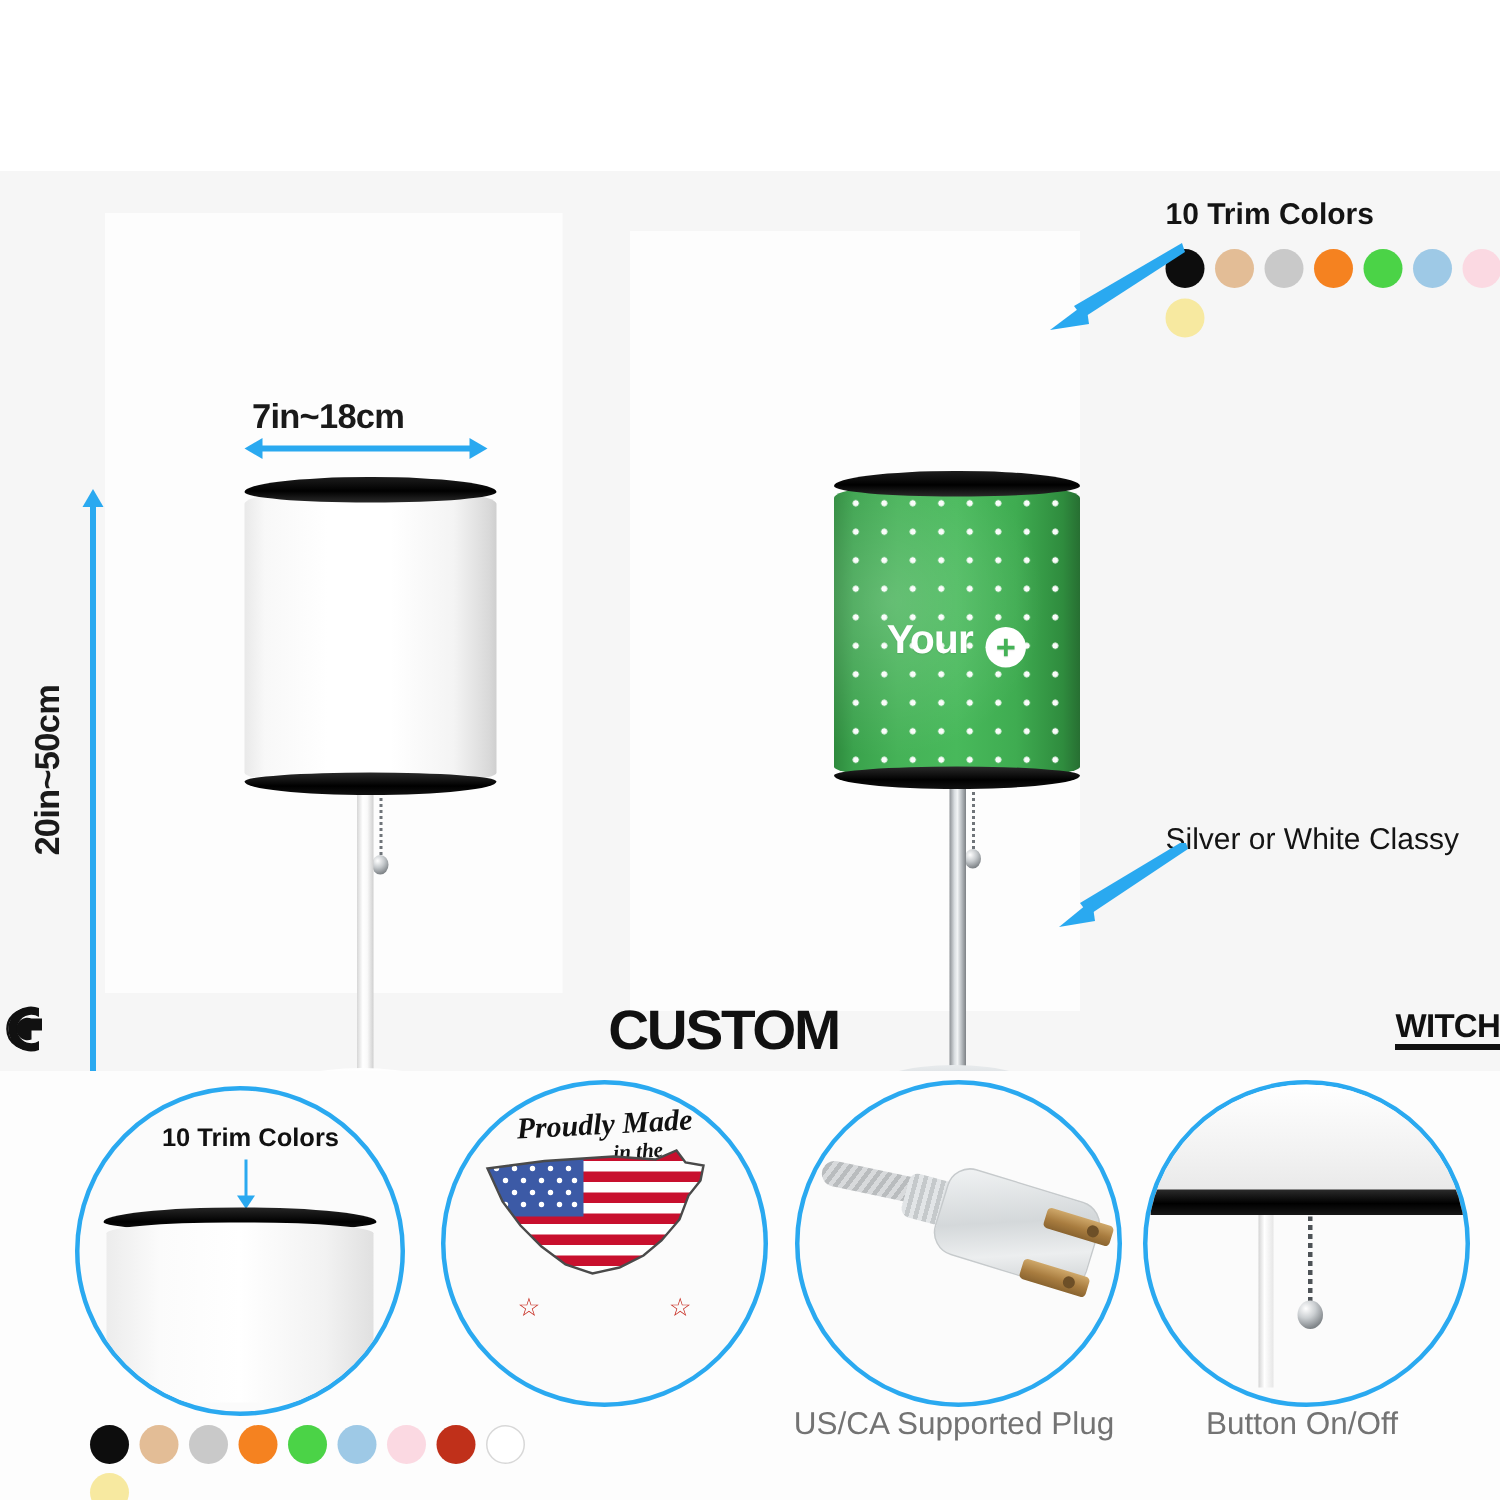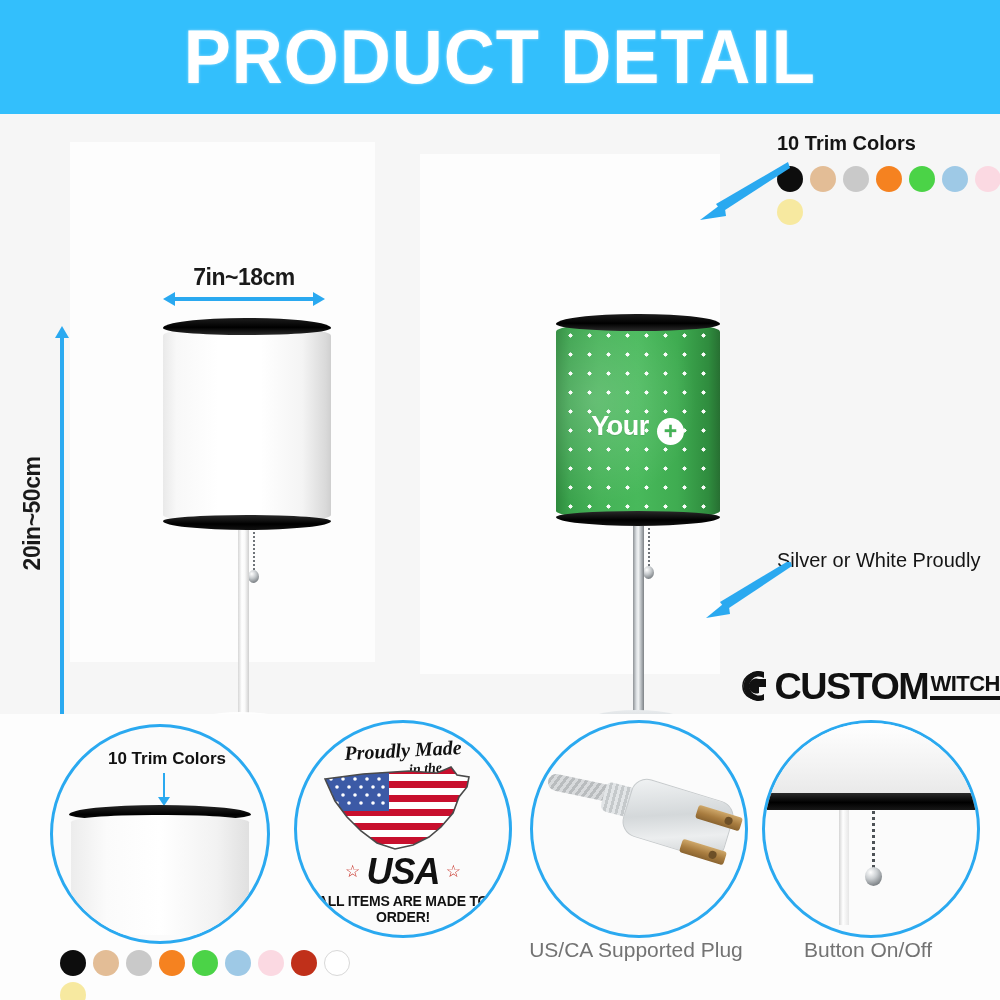--- a/index.html
+++ b/index.html
@@ -41,21 +41,21 @@
   .dim-h{
     position:absolute;left:163px;top:178px;width:162px;height:14px;
   }
   .dim-h .bar{position:absolute;left:8px;top:5px;width:146px;height:4px;background:#2aa9f0;}
   .dim-h .ar-l,.dim-h .ar-r{
     position:absolute;top:0;width:0;height:0;border-top:7px solid transparent;border-bottom:7px solid transparent;
   }
   .dim-h .ar-l{left:0;border-right:12px solid #2aa9f0;}
   .dim-h .ar-r{right:0;border-left:12px solid #2aa9f0;}
   .dim-h-label{
-    position:absolute;left:168px;top:150px;width:152px;text-align:center;
+    position:absolute;left:168px;top:150px;width:152px;text-align:left;
     font-size:23px;font-weight:bold;color:#1a1a1a;letter-spacing:-.5px;
   }
 
   .dim-v{position:absolute;left:55px;top:212px;width:14px;height:420px;}
   .dim-v .bar{position:absolute;top:8px;left:5px;height:404px;width:4px;background:#2aa9f0;}
   .dim-v .ar-t,.dim-v .ar-b{
     position:absolute;left:0;width:0;height:0;border-left:7px solid transparent;border-right:7px solid transparent;
   }
   .dim-v .ar-t{top:0;border-bottom:12px solid #2aa9f0;}
   .dim-v .ar-b{bottom:0;border-top:12px solid #2aa9f0;}
@@ -140,21 +140,21 @@
   }
   .anno-arrow{position:absolute;}
 
   .trim-swatch-row{position:absolute;display:flex;gap:7px;}
   .swatch{width:26px;height:26px;border-radius:50%;}
   .swatch.white-sw{border:1px solid #d8d8d8;box-sizing:border-box;}
 
   
   .logo-wrap{
     position:absolute;left:0;top:662px;width:1000px;height:48px;
-    display:flex;align-items:center;justify-content:flex-end;gap:0px;
+    display:flex;align-items:center;justify-content:space-between;gap:0px;
   }
   .logo-c{position:relative;width:40px;height:38px;margin-right:-2px;}
   .logo-custom{
     font-size:37px;font-weight:bold;letter-spacing:-1.5px;color:#111;
     transform:scaleX(1.02);line-height:1;
   }
   .logo-witch-box{display:inline-block;line-height:1;margin-left:4px;}
   .logo-witch{
     font-size:22px;font-weight:bold;letter-spacing:-.5px;color:#111;
     display:block;
@@ -251,23 +251,20 @@
   .c4-ball{
     position:absolute;left:100px;top:144px;width:17px;height:19px;border-radius:50%;
     background:radial-gradient(circle at 33% 28%,#ffffff,#cbcfd2 36%,#868b8f 72%,#5d6266);
   }
 </style>
 </head>
 <body>
 
 <div id="stage">
 
-  <div class="header-band">
-    <div class="header-title">PRODUCT DETAIL</div>
-  </div>
 
   <div class="main-panel">
 
     <div class="white-wash" style="left:70px;top:28px;width:305px;height:520px;"></div>
     <div class="white-wash" style="left:420px;top:40px;width:300px;height:520px;"></div>
 
     <div class="dim-h-label">7in~18cm</div>
     <div class="dim-h">
       <div class="ar-l"></div>
         <div class="bar"></div>
@@ -337,21 +334,21 @@
         <div class="swatch" style="background: rgb(247, 233, 160);"></div>
       </div>
 
     <svg class="anno-arrow" style="left:690px;top:48px;width:110px;height:66px;" viewBox="0 0 110 66">
       <g fill="#2aa9f0">
         <path d="M100 6 L32 50 L26 42 L98 0 Z"></path>
         <path d="M10 58 L34 40 L36 54 Z"></path>
       </g>
     </svg>
 
-    <div class="anno-label" style="left:777px;top:435px;">Silver or White Proudly</div>
+    <div class="anno-label" style="left:777px;top:435px;">Silver or White Classy</div>
     <svg class="anno-arrow" style="left:700px;top:448px;width:100px;height:62px;" viewBox="0 0 100 62">
       <g fill="#2aa9f0">
         <path d="M92 4 L26 48 L20 40 L90 -2 Z"></path>
         <path d="M6 56 L28 38 L30 52 Z"></path>
       </g>
     </svg>
 
   </div>
 
   <div class="logo-wrap">
@@ -445,24 +442,22 @@
             <circle cx="44" cy="46" r="1.8"></circle>
               <circle cx="56" cy="46" r="1.8"></circle>
               <circle cx="66" cy="46" r="1.8"></circle>
           </g>
         </g>
         <path d="M8 22 L46 17 L92 14 L120 16 L134 10 L140 18 L152 20 L150 30
                  L142 40 L136 56 L124 70 L112 80 L96 88 L78 92 L60 86 L44 74
                  L30 60 L18 44 Z" fill="none" stroke="#4a4a4a" stroke-width="1.6"></path>
       </svg>
 
-      <div class="usa-word">USA</div>
       <div class="usa-star" style="left:48px;">☆</div>
       <div class="usa-star" style="right:48px;">☆</div>
-      <div class="usa-sub">ALL ITEMS ARE MADE TO ORDER!</div>
     </div>
 
     <div class="circle-card" style="left:530px;top:6px;width:212px;height:212px;">
       <div class="plug-cord"></div>
       <div class="plug-collar"></div>
       <div class="plug-body"></div>
       <div class="plug-prong" style="left:163px;top:88px;">
           <span class="hole"></span>
         </div>
       <div class="plug-prong" style="left:147px;top:122px;">

